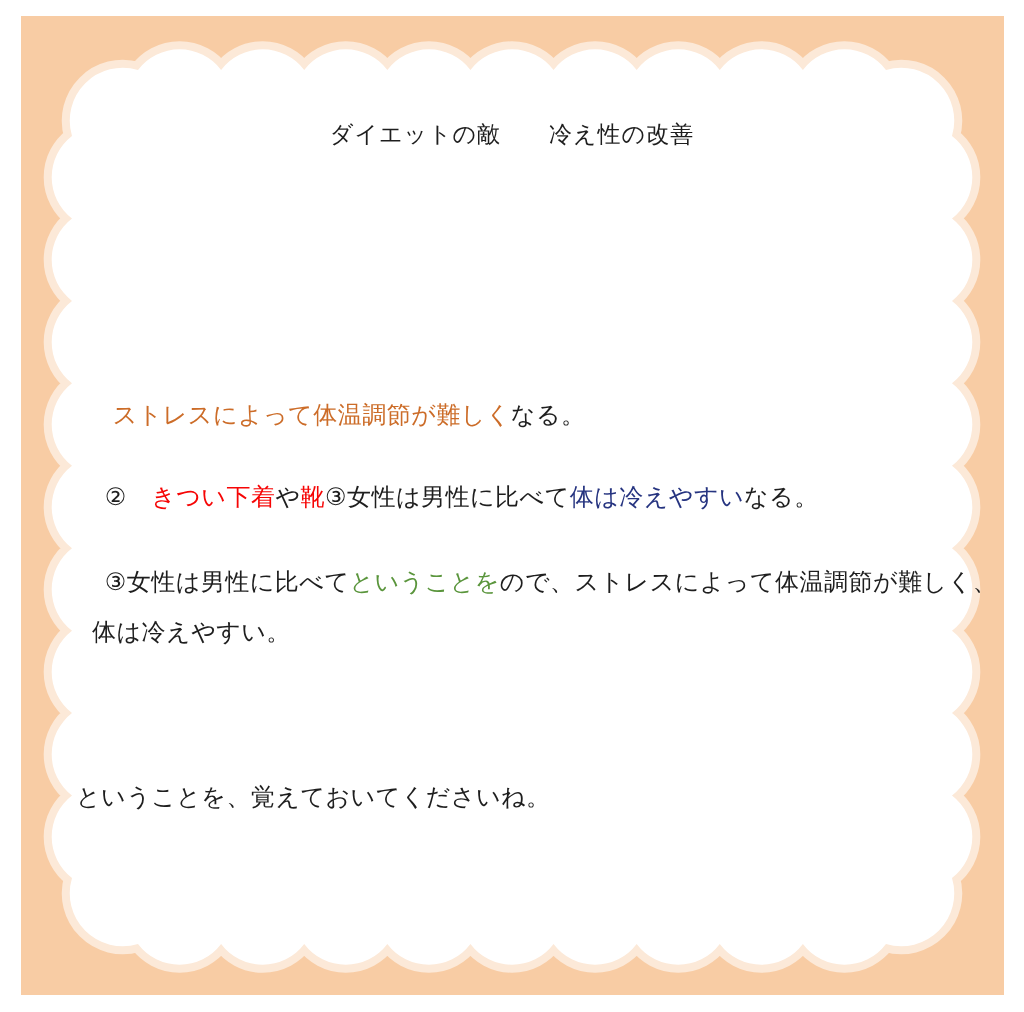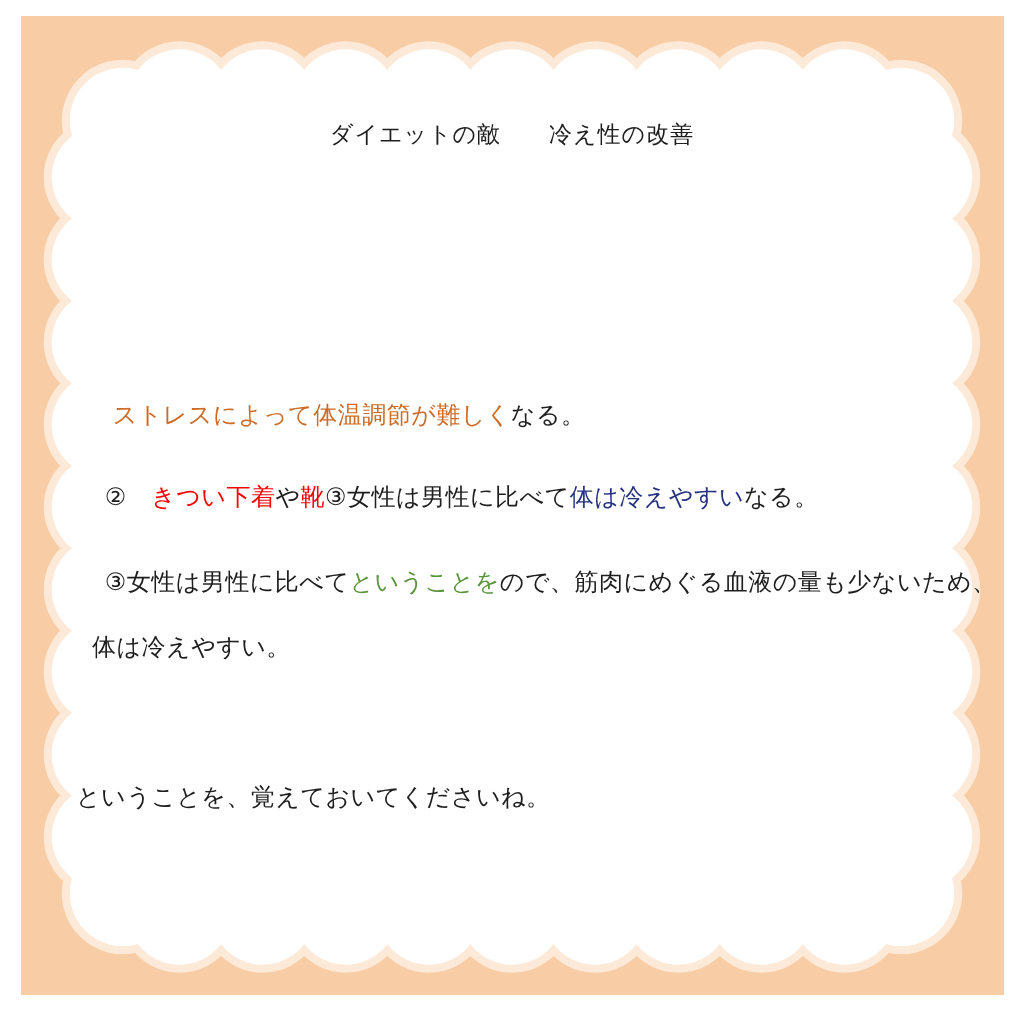--- a/index.html
+++ b/index.html
@@ -33,21 +33,21 @@
     width:1024px;
     text-align:center;
     letter-spacing:1px;
   }
   .tagline{ top:120px; font-size:23px; }
   .title{ top:190px; font-size:38px; }
   .l-point1a{ left:76px; top:290px; }
   .l-point1b{ left:76px; top:370px; }
   .l-point2 { left:76px; top:452px; }
   .l-point3a{ left:76px; top:537px; }
-  .l-point3b{ left:92px; top:632px; }
+  .l-point3b{ left:92px; top:617px; }
   .l-closing{ left:76px; top:782px; }
   .seg-orange{ color:var(--orange,#cc6c28);margin-left:8px; }
   .seg-red{ color:var(--red,#f60505); }
   .seg-blue{ color:var(--blue,#263480); }
   .seg-green{ color:var(--green,#5a953c); }
 </style>
 </head>
 <body>
 
 <div class="canvas">
@@ -64,20 +64,20 @@
 
   <div class="txt l-point1b">
     <span class="seg-orange">ストレスによって体温調節が難しく</span><span>なる。</span>
   </div>
 
   <div class="txt l-point2">
     <span>②　</span><span class="seg-red">きつい下着</span><span>や</span><span class="seg-red">靴</span><span>③女性は男性に比べて</span><span class="seg-blue">体は冷えやすい</span><span>なる。</span>
   </div>
 
   <div class="txt l-point3a">
-    <span>③女性は男性に比べて</span><span class="seg-green">ということを</span><span>ので、筋肉にめぐる血液の量も少ないため、</span>
+    <span>③女性は男性に比べて</span><span class="seg-green">ということを</span><span>ので、ストレスによって体温調節が難しく、</span>
   </div>
 
   <div class="txt l-point3b">体は冷えやすい。</div>
 
   <div class="txt l-closing">ということを、覚えておいてくださいね。</div>
 
 </div>
 
 </body></html>

